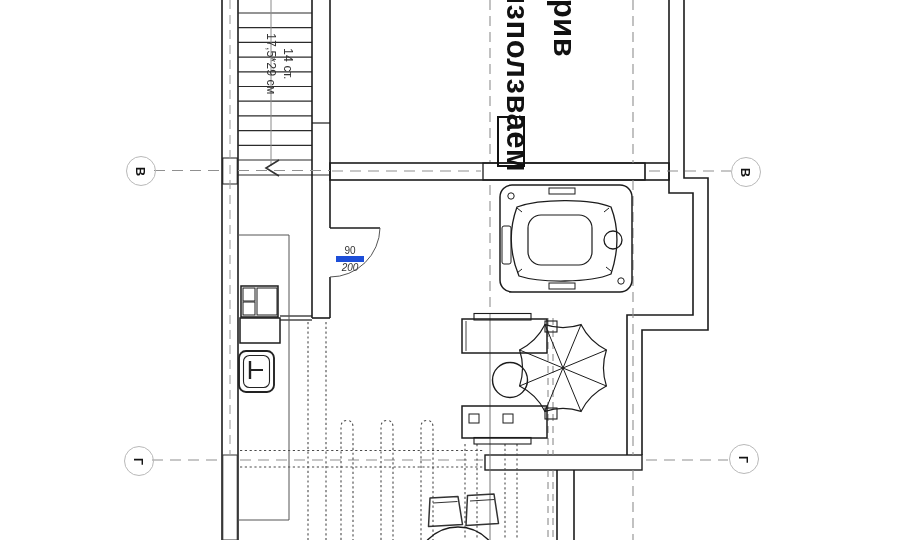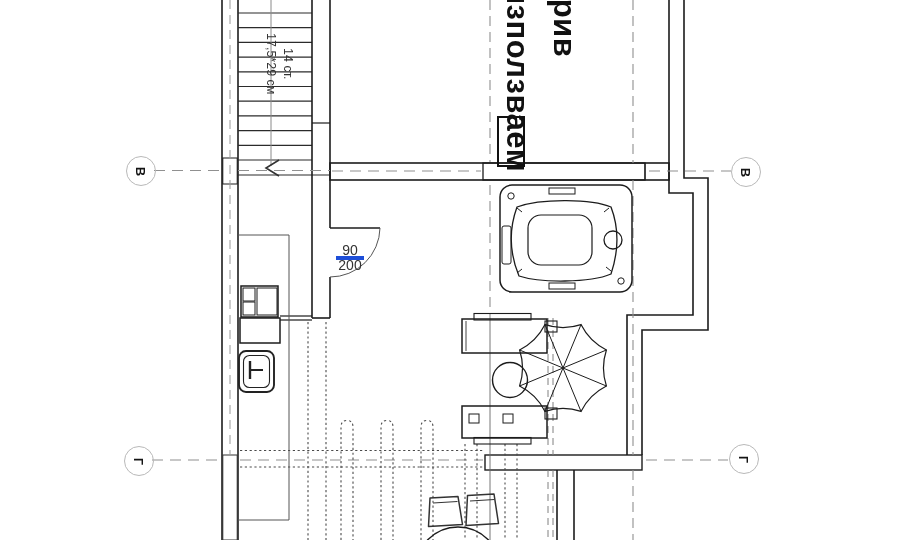--- a/index.html
+++ b/index.html
@@ -6,22 +6,22 @@
   .canvas{position:relative;width:900px;height:540px;background:#ffffff;overflow:hidden;
           font-family:"Liberation Sans",sans-serif;}
   .canvas svg{position:absolute;left:0;top:0;}
   svg *{fill:none;stroke-linecap:butt;}
   .vtext{position:absolute;white-space:nowrap;transform:rotate(90deg);transform-origin:0 0;color:#111;}
   .roof1{left:534px;top:-52px;font-size:31px;line-height:34px;font-weight:700;letter-spacing:.5px;}
   .roof2{left:581px;top:-56px;font-size:31px;line-height:34px;font-weight:700;letter-spacing:.5px;}
   .st1{left:294px;top:48px;font-size:12.5px;line-height:13px;color:#333;}
   .st2{left:277px;top:33px;font-size:12.5px;line-height:13px;color:#333;}
   .door-label{position:absolute;left:336px;top:245px;width:28px;text-align:center;
-              font-size:14px;line-height:11px;color:#333;}
-  .door-label .denom{display:block;border-top:4px solid #1d4ed8;}
+              font-size:10px;line-height:11px;color:#333;}
+  .door-label .denom{display:block;border-top:6px solid #1d4ed8;font-style:italic;}
   .door-label span{display:block;}
   .marker{position:absolute;width:28px;height:28px;border:1px solid #b9b9b9;border-radius:50%;
           display:flex;align-items:center;justify-content:center;background:transparent;}
   .marker span{transform:rotate(90deg);font-size:13px;font-weight:700;color:#141414;}
   .m-b-left{left:126px;top:156px;}
   .m-b-right{left:731px;top:157px;}
   .m-g-left{left:124px;top:446px;}
   .m-g-right{left:729px;top:444px;}
 </style>
 </head>

